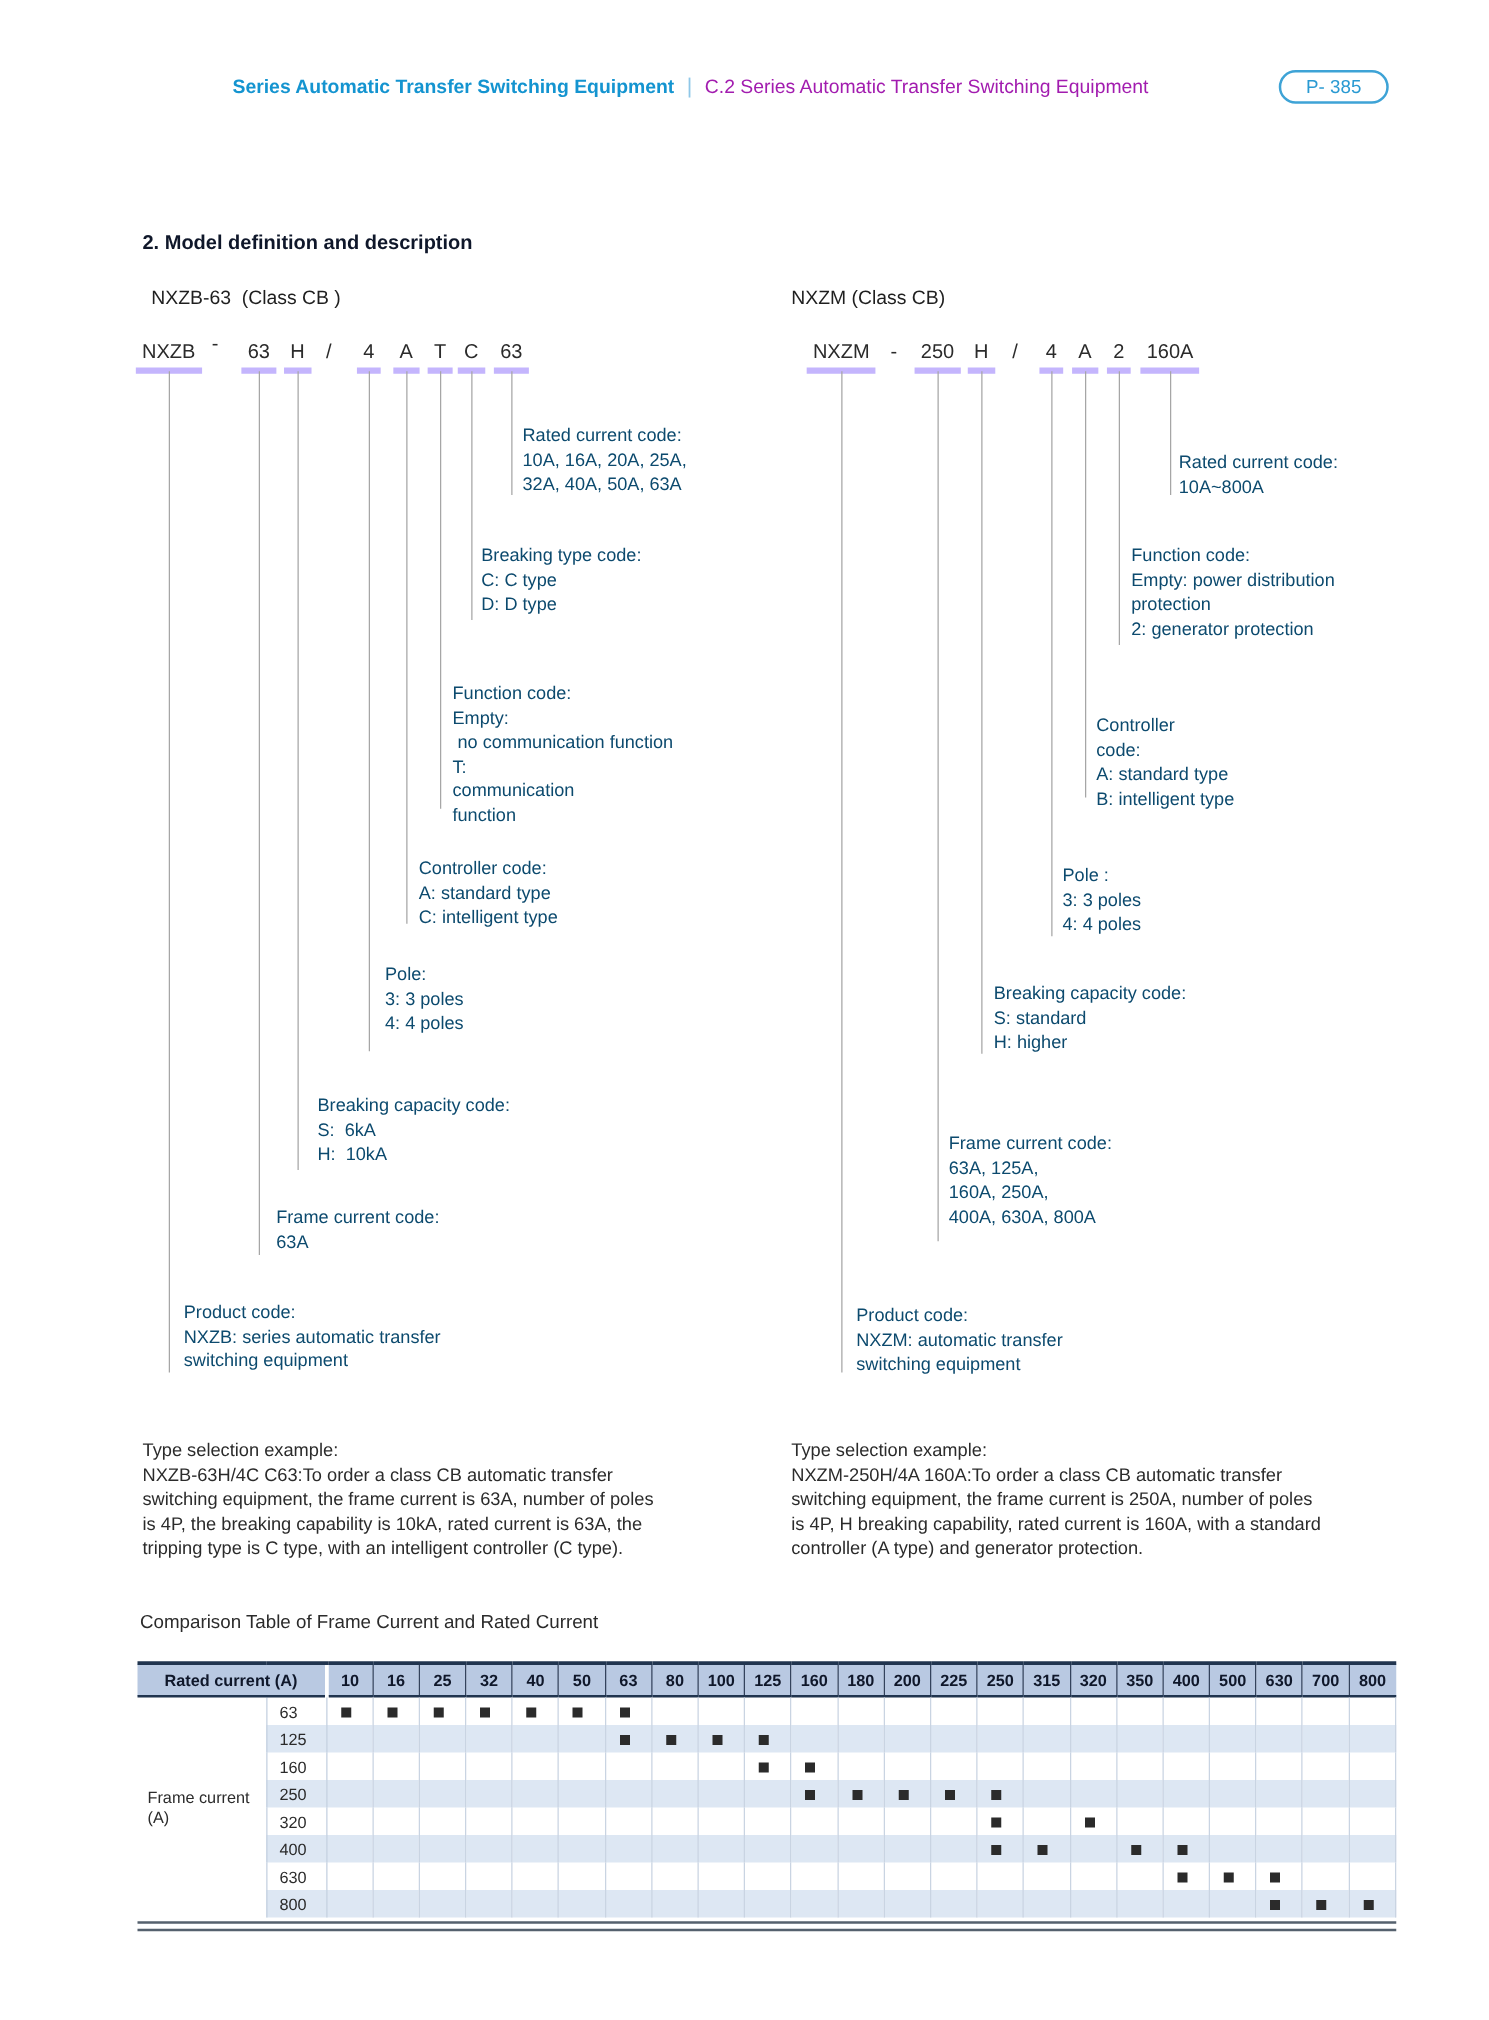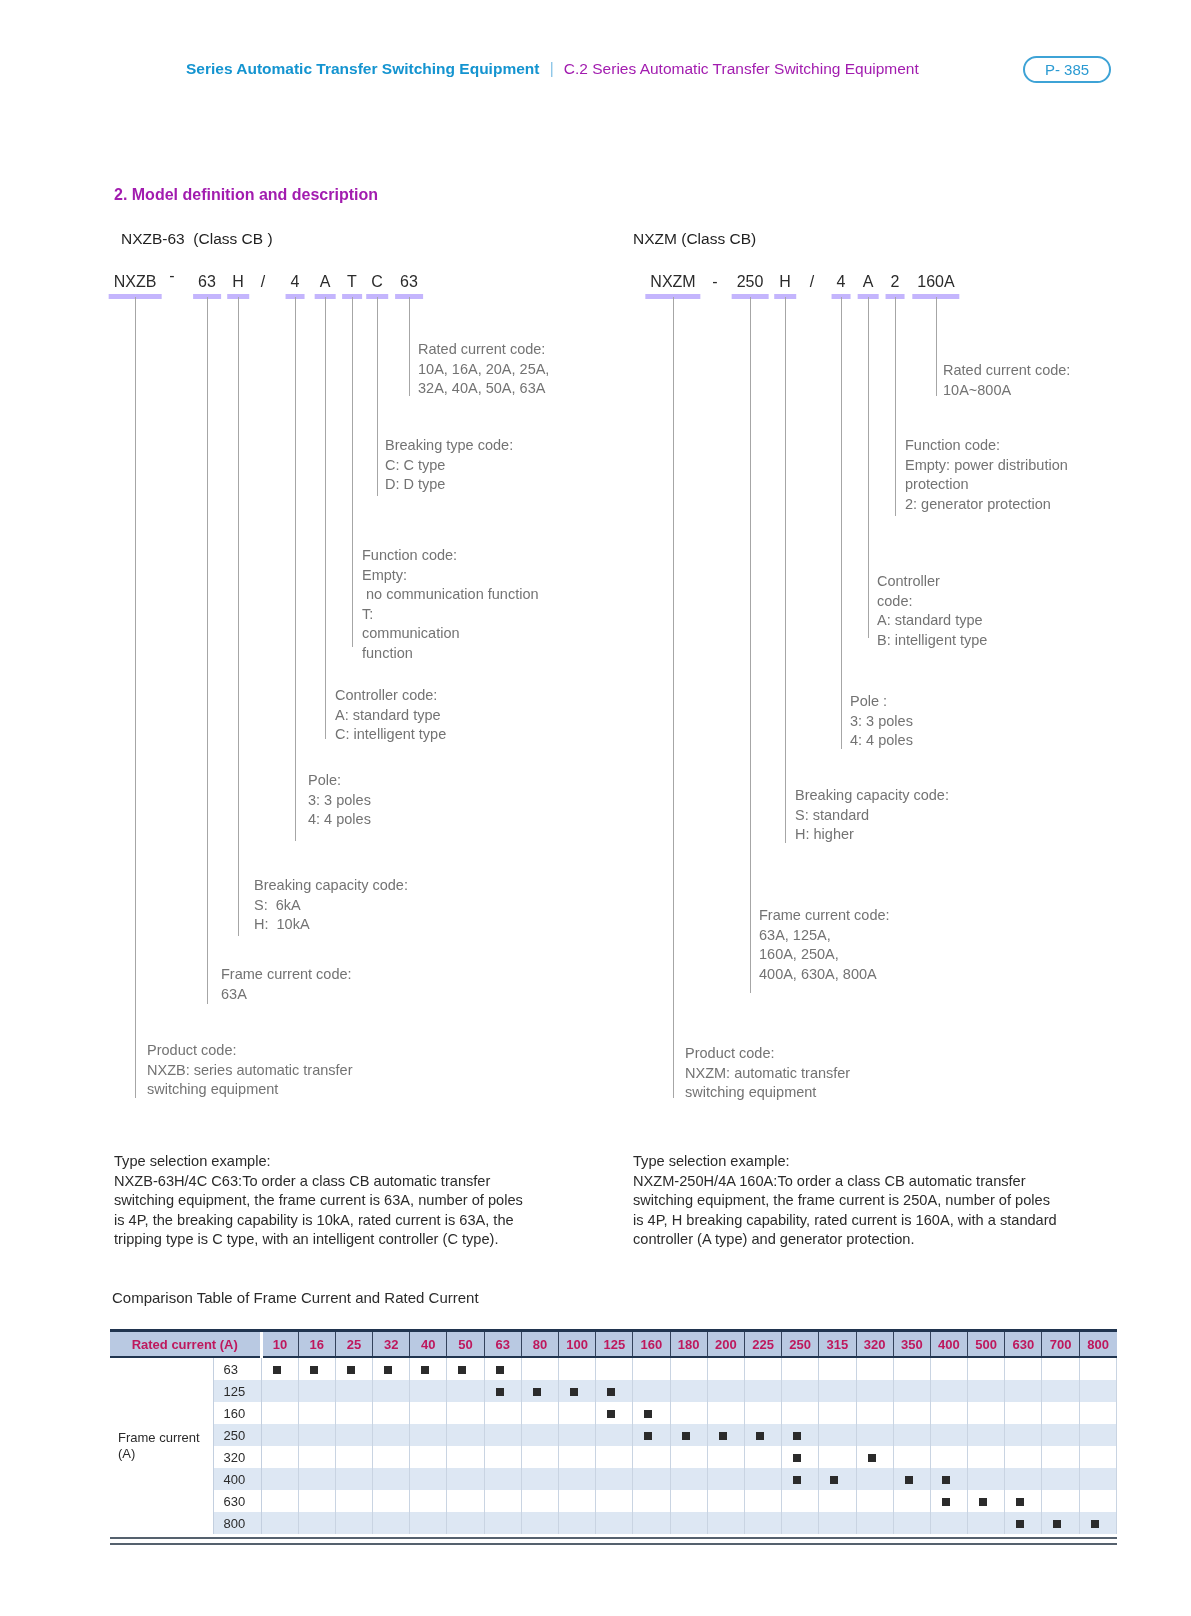--- a/index.html
+++ b/index.html
@@ -10,36 +10,36 @@
   
   .hdr{position:absolute;left:186px;top:59px;display:flex;align-items:baseline;gap:10px;font-size:15.5px;white-space:nowrap;}
   .hdr .b{font-weight:bold;color:#1494d0;}
   .hdr .sep{color:#8fc7e8;font-size:17px;}
   .hdr .r{color:#a21caf;}
   .badge{
     position:absolute;left:1023px;top:56px;width:84px;height:23px;
     border:2px solid #3ea3d6;border-radius:14px;color:#2a9ad2;
     font-size:15px;display:flex;align-items:center;justify-content:center;
   }
-  .sec-heading{position:absolute;left:114px;top:186px;font-size:16px;font-weight:bold;color:#a21caf;}
+  .sec-heading{position:absolute;left:114px;top:186px;font-size:16px;font-weight:bold;color:#0f172a;}
   .dia-heading{position:absolute;top:230px;font-size:15.5px;color:#1f1f1f;white-space:pre;}
   
   .tok{position:absolute;top:272px;transform:translateX(-50%);font-size:16px;color:#2b2b2b;
        padding:0 5px 3px 5px;line-height:19px;white-space:nowrap;}
   .tok.u{border-bottom:5px solid #c4b5fd;}
   .vline{position:absolute;top:297px;width:1px;background:#a6a6a6;}
   
-  .ann{position:absolute;font-size:14.5px;line-height:19.5px;color:#737373;white-space:pre-wrap;}
+  .ann{position:absolute;font-size:14.5px;line-height:19.5px;color:#0c4a6e;white-space:pre-wrap;}
   .example{position:absolute;top:1152px;font-size:14.6px;line-height:19.6px;color:#2b2b2b;white-space:pre-wrap;}
   .tbl-title{position:absolute;left:112px;top:1289px;font-size:15px;color:#2b2b2b;}
   
   #cmp-table{position:absolute;left:110px;top:1329px;width:1007px;border-collapse:collapse;table-layout:fixed;}
   #cmp-table th{
     height:24px;background:#b9c9e2;border-top:3px solid #20344f;border-bottom:2px solid #20344f;
-    font-size:13px;color:#be185d;font-weight:bold;text-align:center;padding:0;
+    font-size:13px;color:#0f172a;font-weight:bold;text-align:center;padding:0;
   }
   #cmp-table th.num{border-left:1px solid #33425c;}
   #cmp-table th.num.first{border-left:3px solid #ffffff;}
   #cmp-table td{height:22px;padding:0;font-size:13px;color:#2b2b2b;}
   #cmp-table td.rowlabel{background:#ffffff;text-align:left;padding-left:8px;white-space:pre-wrap;
     vertical-align:middle;line-height:16px;border-right:1px solid #c3cfdf;}
   #cmp-table td.fv{text-align:left;padding-left:10px;border-right:1px solid #c3cfdf;}
   #cmp-table td.c{border-right:1px solid #c9d4e2;text-align:left;vertical-align:middle;}
   #cmp-table tr.stripe td.fv, #cmp-table tr.stripe td.c{background:#dde7f3;}
   .sq{display:inline-block;width:8px;height:8px;background:#2b2b2b;margin-left:11px;vertical-align:middle;}

